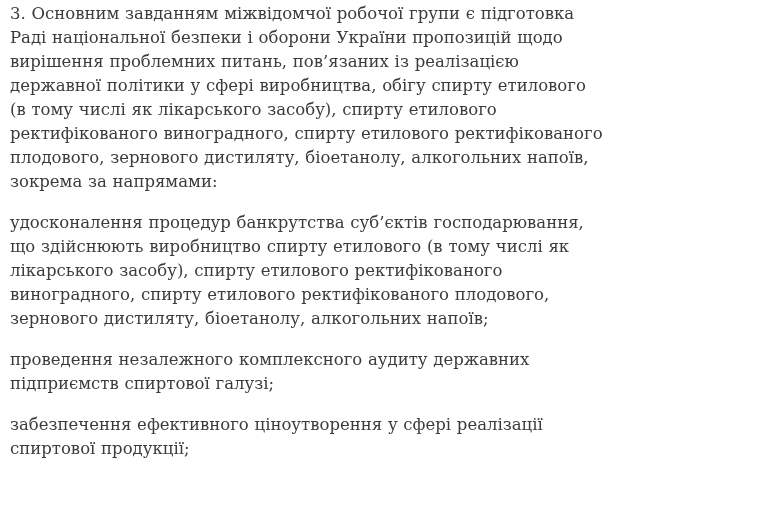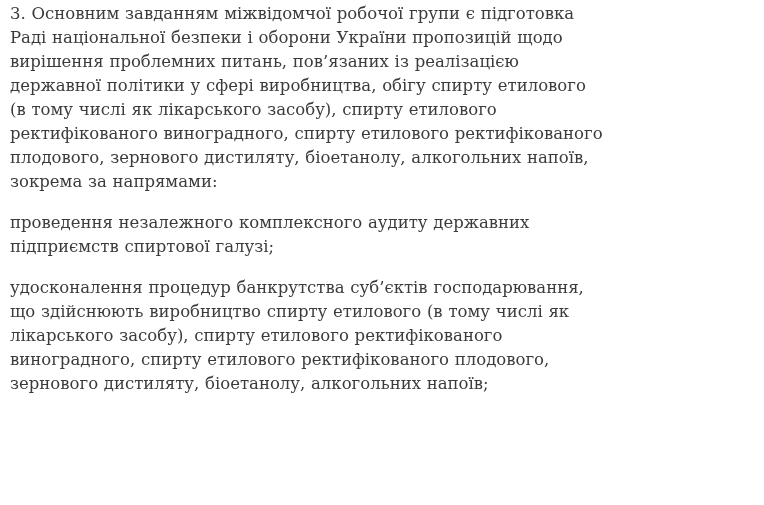--- a/index.html
+++ b/index.html
@@ -25,16 +25,17 @@
     letter-spacing: 0;
     word-spacing: 0.5px;
   }
 </style>
 </head>
 <body>
 
 <div class="page">
   <div class="doc-body">
     <p>3. Основним завданням міжвідомчої робочої групи є підготовка Раді національної безпеки і оборони України пропозицій щодо вирішення проблемних питань, пов’язаних із реалізацією державної політики у сфері виробництва, обігу спирту етилового (в тому числі як лікарського засобу), спирту етилового ректифікованого виноградного, спирту етилового ректифікованого плодового, зернового дистиляту, біоетанолу, алкогольних напоїв, зокрема за напрямами:</p>
+    <p>удосконалення процедур банкрутства суб’єктів господарювання, що здійснюють виробництво спирту етилового (в тому числі як лікарського засобу), спирту етилового ректифікованого виноградного, спирту етилового ректифікованого плодового, зернового дистиляту, біоетанолу, алкогольних напоїв;</p>
     <p>проведення незалежного комплексного аудиту державних підприємств спиртової галузі;</p>
-    <p>удосконалення процедур банкрутства суб’єктів господарювання, що здійснюють виробництво спирту етилового (в тому числі як лікарського засобу), спирту етилового ректифікованого виноградного, спирту етилового ректифікованого плодового, зернового дистиляту, біоетанолу, алкогольних напоїв;</p>
+    <p>забезпечення ефективного ціноутворення у сфері реалізації спиртової продукції;</p>
   </div>
 </div>
 
 </body></html>

